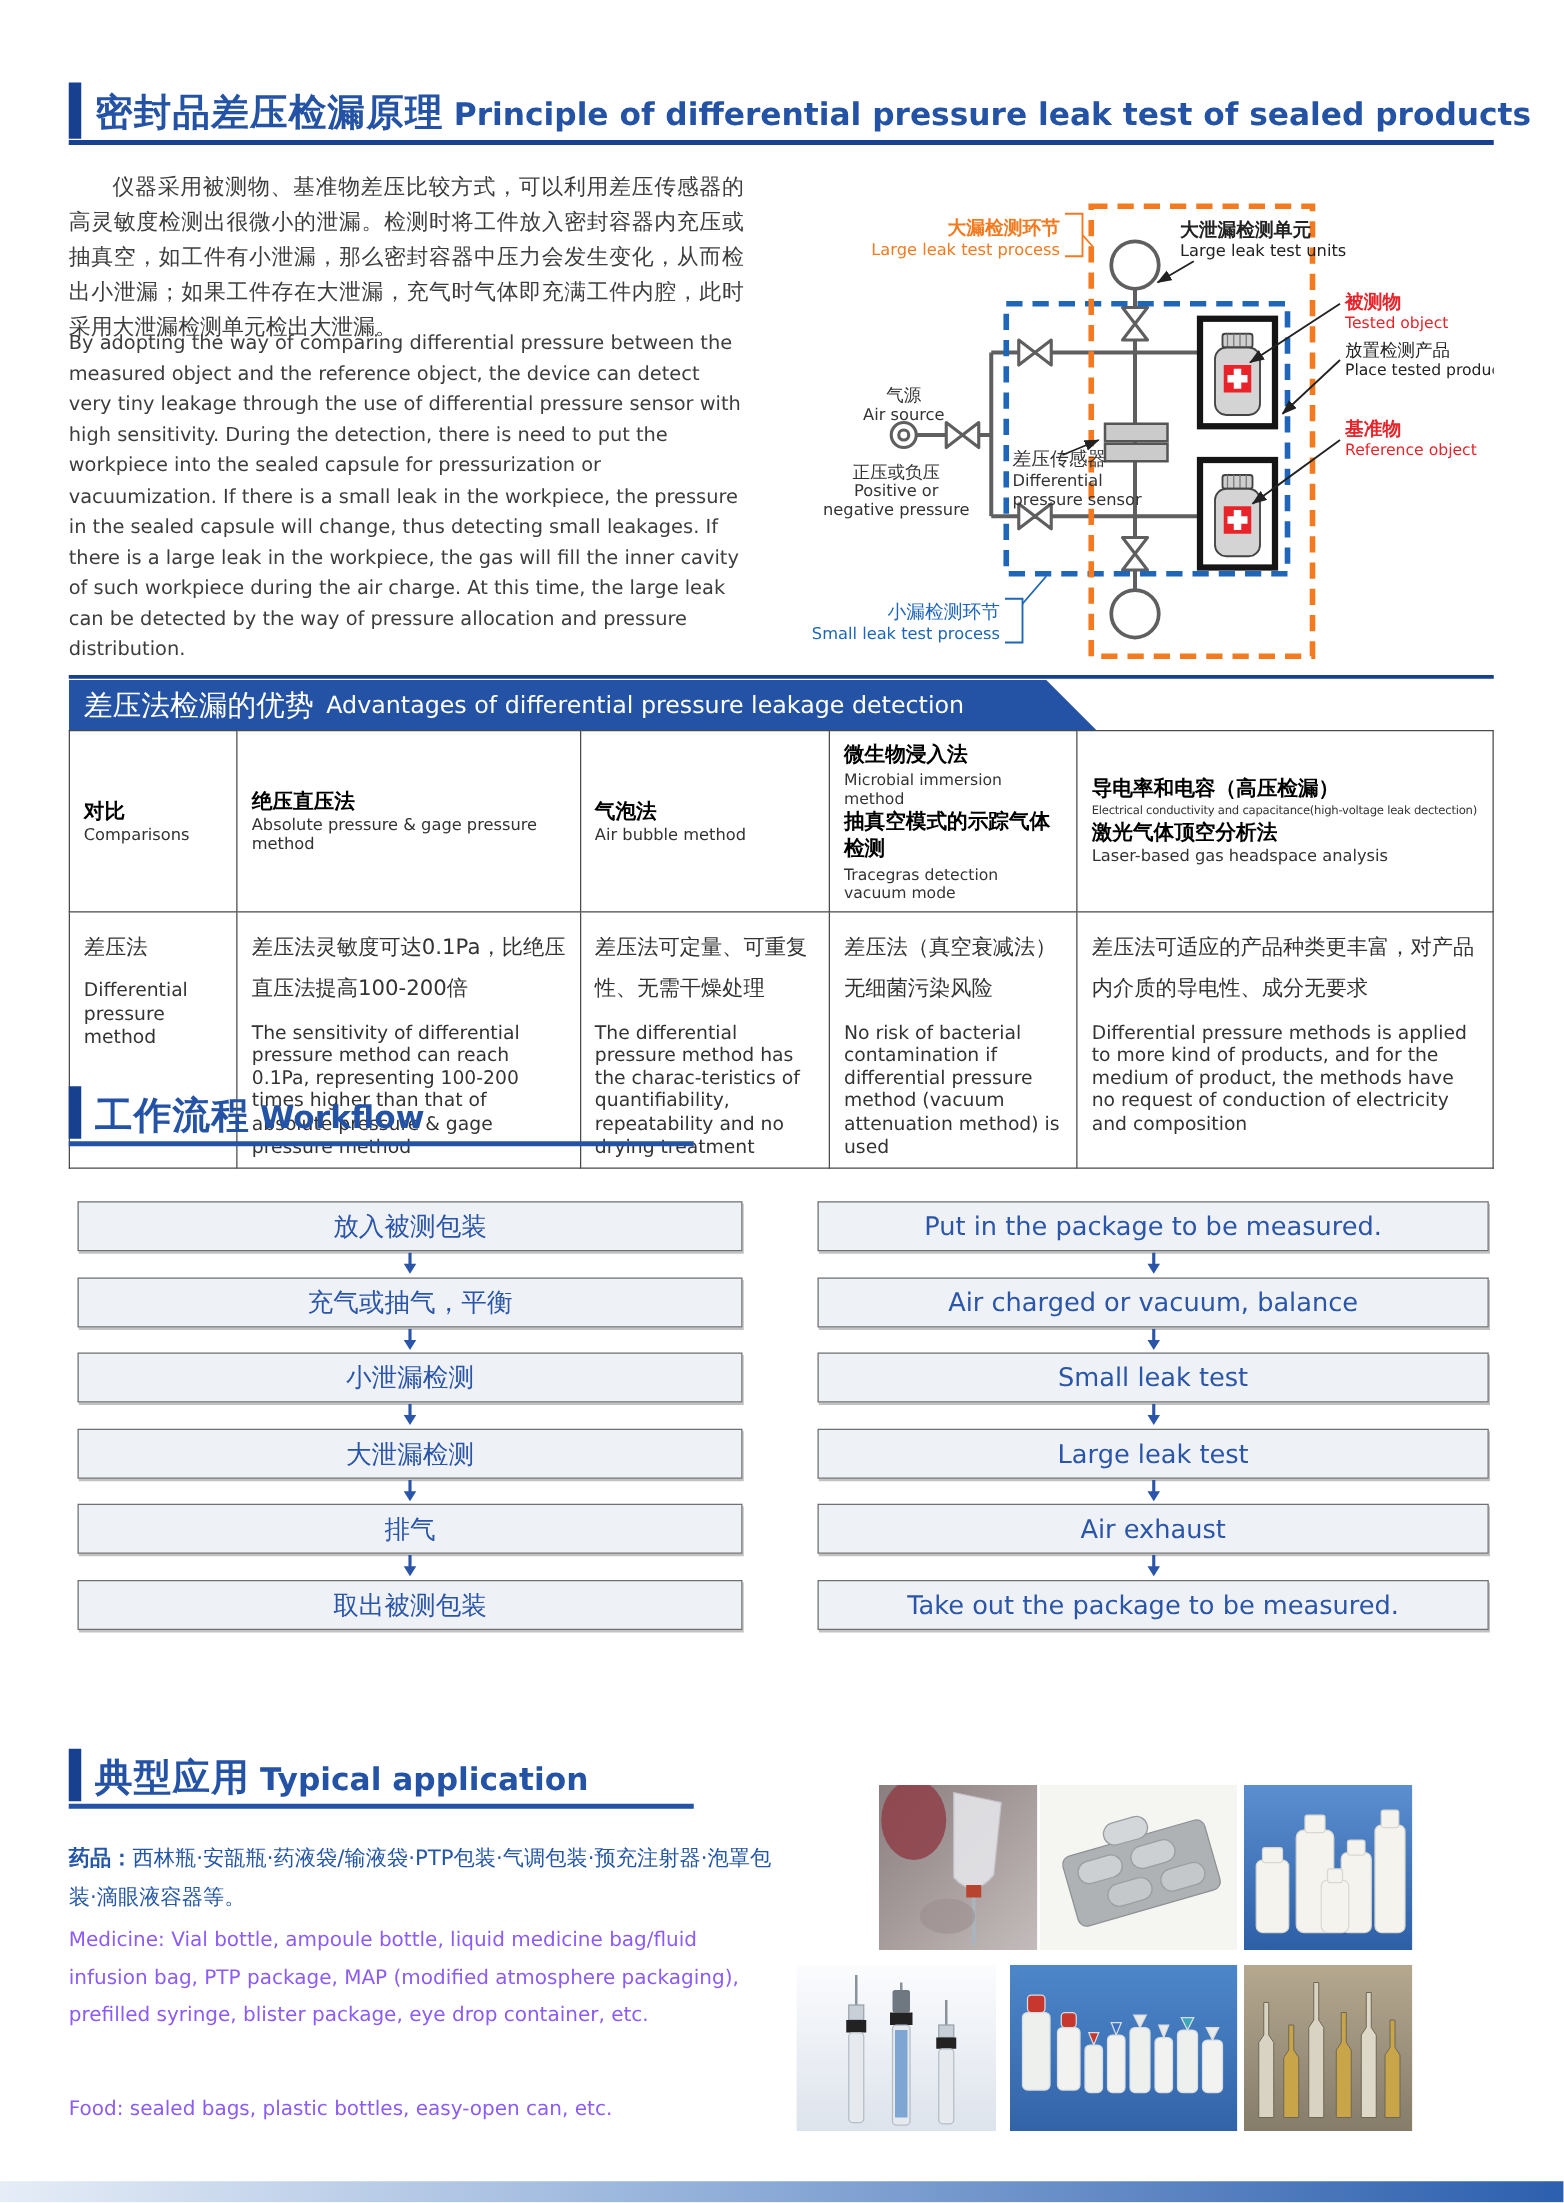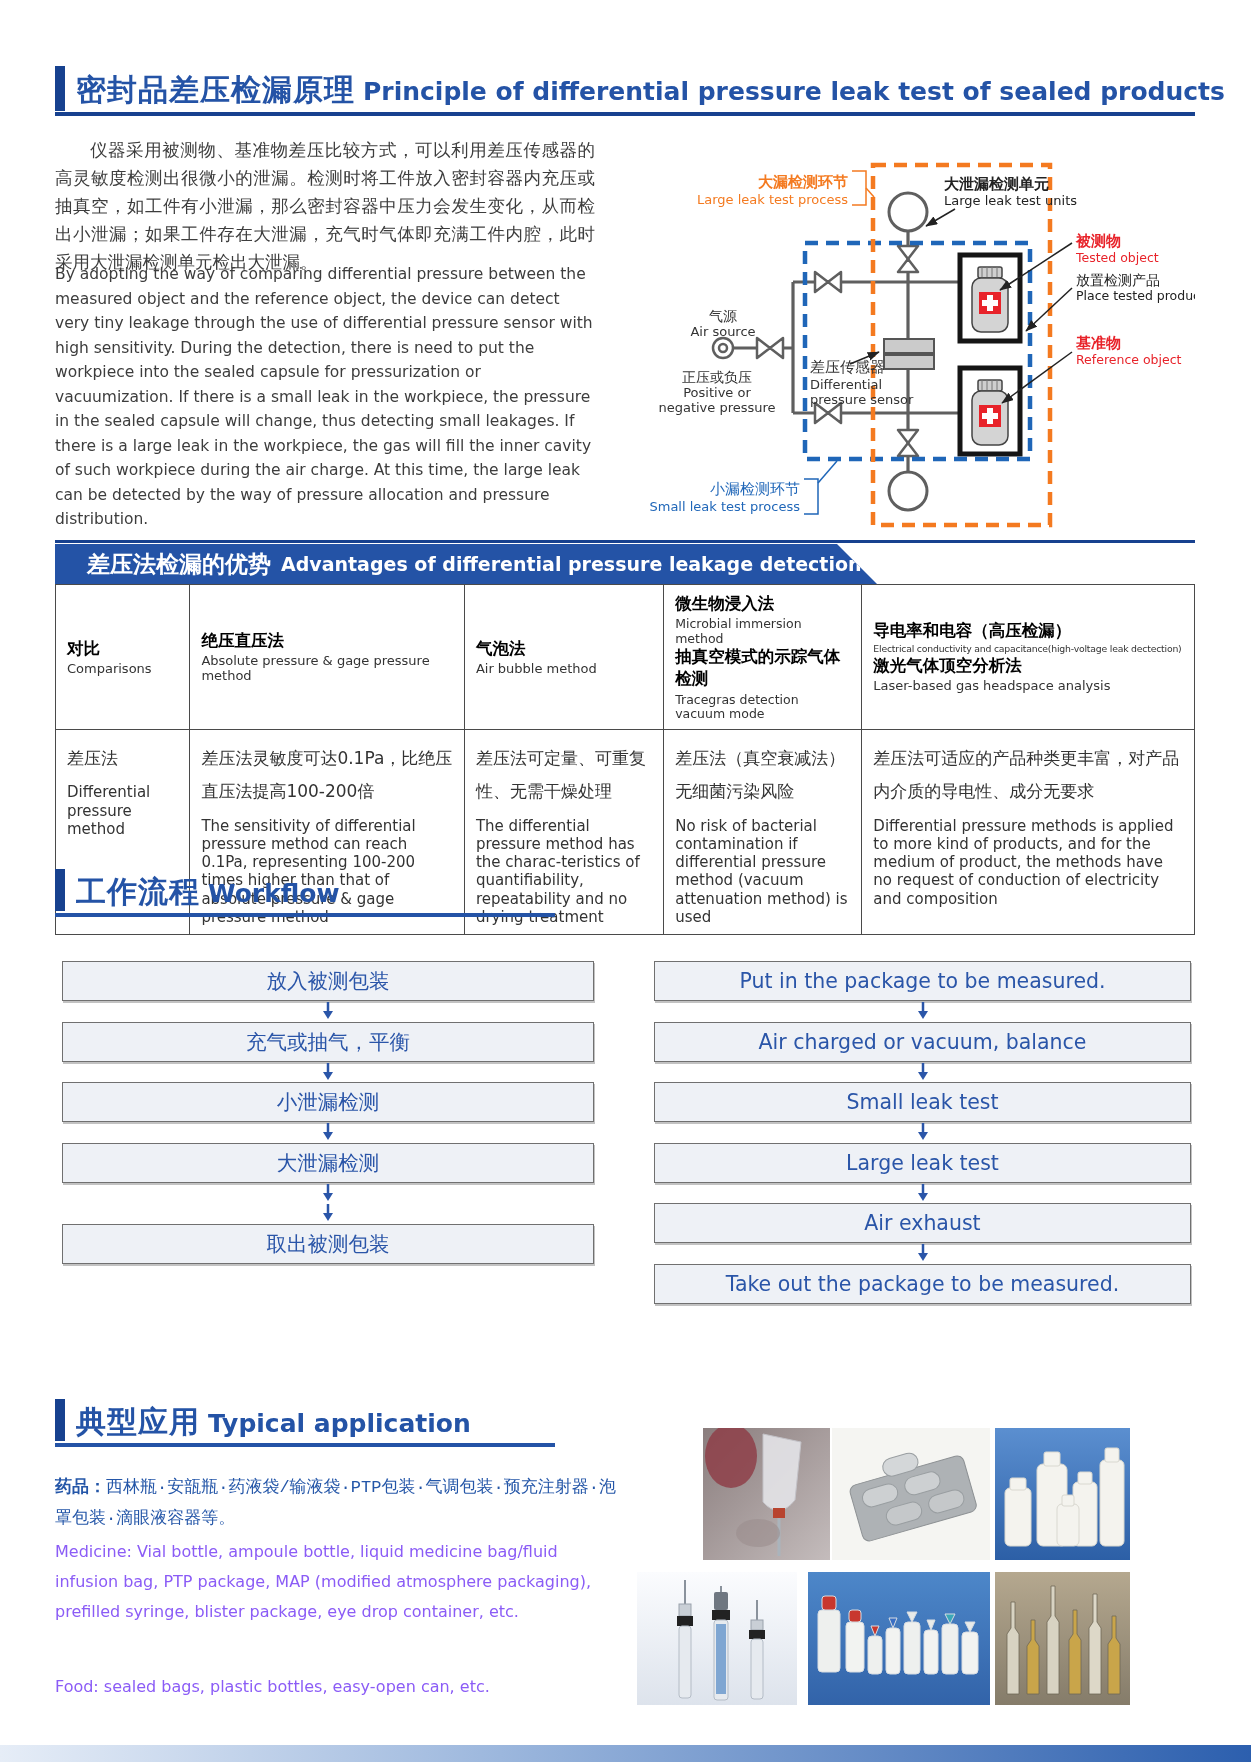--- a/index.html
+++ b/index.html
@@ -12,22 +12,22 @@
   .sec-title .zh{font-size:30px;letter-spacing:1px;}
   .sec-title .en{font-size:25px;margin-left:8px;}
   .rule{position:absolute;background:#17418f;}
 
   
   .intro-zh{position:absolute;left:55px;top:136px;width:540px;font-size:17.5px;line-height:28px;color:#3d3d3d;text-align:justify;text-indent:2em;}
   .intro-en{position:absolute;left:55px;top:262px;width:540px;font-size:15.5px;line-height:24.5px;color:#3d3d3d;}
 
   
   .adv-band{position:absolute;left:55px;top:544px;width:822px;height:40px;background:#2453a6;
-    clip-path:polygon(0 0,782px 0,822px 100%,0 100%);color:#fff;font-weight:bold;
-    display:flex;align-items:center;padding-left:32px;box-sizing:border-box;white-space:nowrap;}
+    clip-path:polygon(0 0,782px 0,822px 100%,0 100%);color:#fff;font-weight:normal;
+    display:flex;align-items:center;padding-left:12px;box-sizing:border-box;white-space:nowrap;}
   .adv-band .zh{font-size:23px;}
   .adv-band .en{font-size:19px;margin-left:10px;}
 
   
   .adv-table{position:absolute;left:55px;top:584px;width:1140px;border-collapse:collapse;table-layout:fixed;}
   .adv-table th,.adv-table td{border:1.5px solid #4a4a4a;padding:8px 11px;text-align:left;box-sizing:border-box;}
   .adv-table thead th{height:80px;vertical-align:middle;font-weight:normal;}
   .adv-table tbody td{height:172px;vertical-align:top;padding-top:12px;}
   .adv-table .zh{font-size:16.5px;font-weight:bold;color:#000000;line-height:1.35;}
   .adv-table .en{font-size:13px;font-weight:normal;color:#333;line-height:1.15;margin-top:2px;}
@@ -37,21 +37,21 @@
   .adv-table tbody .en{font-size:15px;line-height:1.22;margin-top:8px;color:#333;}
 
   
   .flow-col{position:absolute;top:961px;display:flex;flex-direction:column;}
   .flow-box{height:40px;background:#eef1f6;border:1.5px solid #707070;box-sizing:border-box;
     box-shadow:1px 2px 0 rgba(80,80,80,.35);display:flex;align-items:center;justify-content:center;
     color:#2a55a8;font-size:20.5px;}
   .flow-arrow{height:20.5px;display:flex;align-items:center;justify-content:center;}
 
   
-  .app-zh{position:absolute;left:55px;width:565px;color:#2456a8;font-size:17px;line-height:31px;font-family:Liberation Mono, monospace;}
+  .app-zh{position:absolute;left:55px;width:565px;color:#2456a8;font-size:17px;line-height:31px;}
   .app-zh .lbl{font-weight:bold;}
   .app-en{position:absolute;left:55px;width:565px;color:#8b5cf6;font-size:16px;line-height:30px;}
 
   
   .photo{position:absolute;overflow:hidden;}
   .photo svg{display:block;}
 
   
   .bottom-bar{position:absolute;left:0;top:1745px;width:1251px;height:17px;
     background:linear-gradient(90deg,#e6edf7 0%,#9cb7dd 40%,#2c5fae 100%);}
@@ -284,20 +284,23 @@
       </div>
     <div class="flow-box">
         <span>大泄漏检测</span>
       </div>
     <div class="flow-arrow">
         <svg width="12" height="18">
           <path d="M6 0 V10" stroke="#2a55a8" stroke-width="2.5"></path>
           <path d="M1 9 L6 17 L11 9 Z" fill="#2a55a8"></path>
         </svg>
       </div>
+    <div class="flow-box">
+        <span>排气</span>
+      </div>
     <div class="flow-arrow">
         <svg width="12" height="18">
           <path d="M6 0 V10" stroke="#2a55a8" stroke-width="2.5"></path>
           <path d="M1 9 L6 17 L11 9 Z" fill="#2a55a8"></path>
         </svg>
       </div>
     <div class="flow-box">
         <span>取出被测包装</span>
       </div>
   </div>

